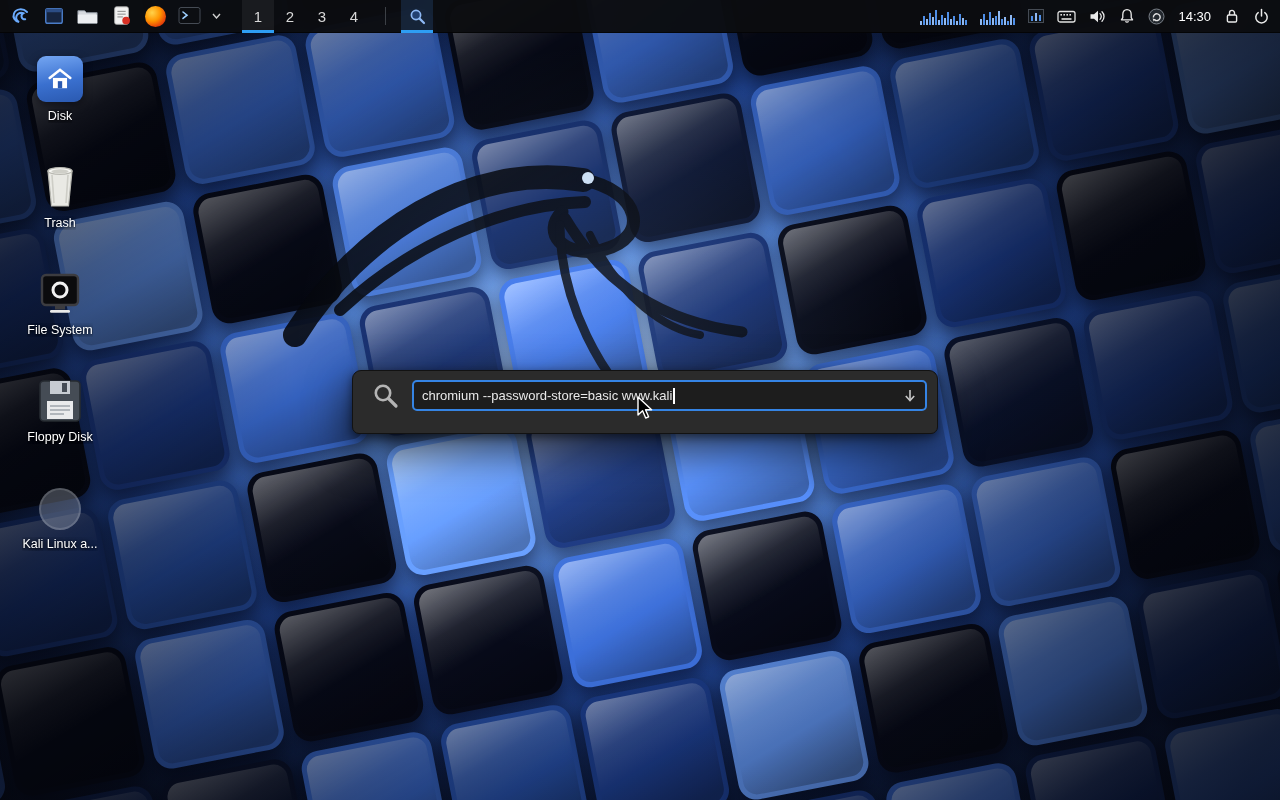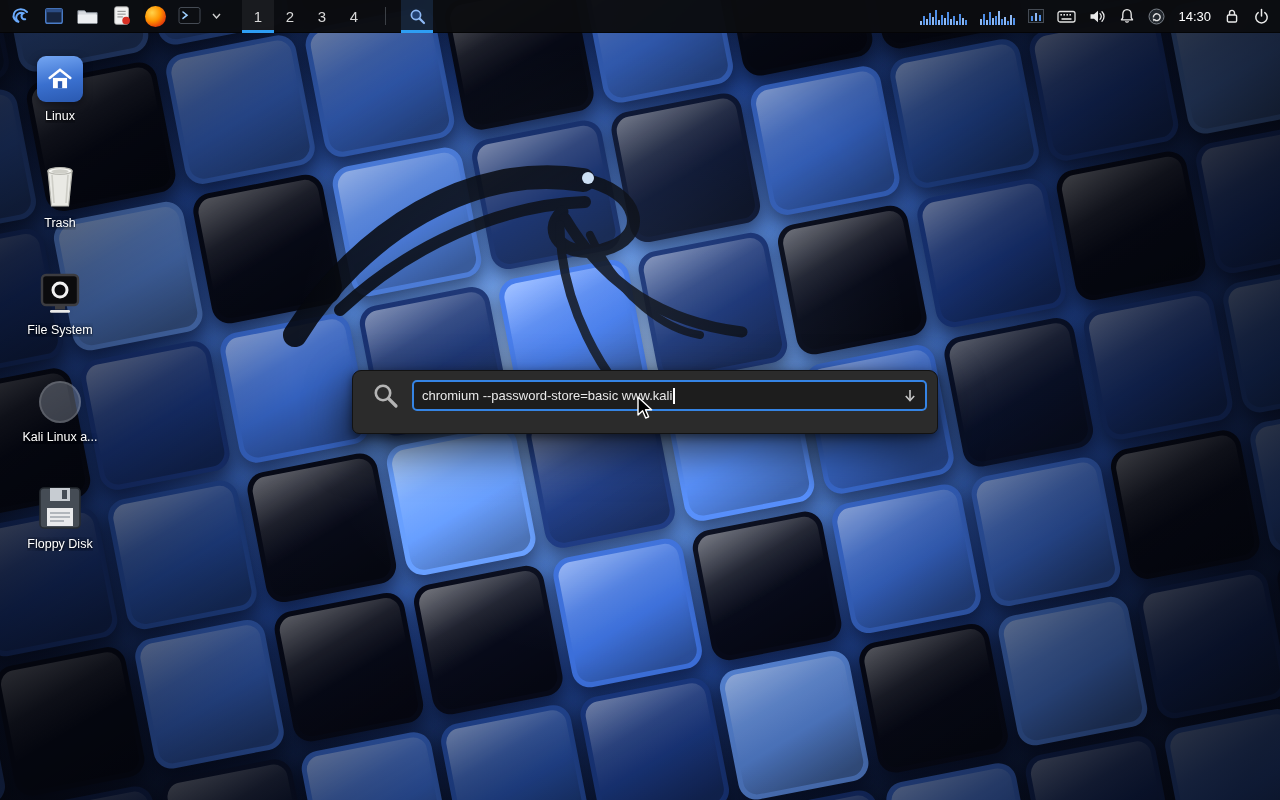--- a/index.html
+++ b/index.html
@@ -326,21 +326,21 @@
     <div class="dicon">
       <div class="art">
         <div class="home-art">
           <svg width="26" height="24" viewBox="0 0 24 22">
             <path d="M2.5,10 L12,2.5 L21.5,10" fill="none" stroke="#fff" stroke-width="2.4" stroke-linecap="round"></path>
             <rect x="5.5" y="10" width="13" height="9.5" fill="#fff"></rect>
             <rect x="10" y="13" width="4" height="6.5" fill="#2a59b0"></rect>
           </svg>
         </div>
       </div>
-      <span class="lbl">Linux</span>
+      <span class="lbl">Disk</span>
     </div>
     <div class="dicon">
       <div class="art">
         <svg width="40" height="46" viewBox="0 0 40 46">
           <path d="M8,8 L32,8 L28.5,43 L11.5,43 Z" fill="#e9e9e4" stroke="#b9b9b2" stroke-width="1.2"></path>
           <ellipse cx="20" cy="8" rx="12" ry="3.4" fill="#f7f7f3" stroke="#b9b9b2" stroke-width="1.2"></ellipse>
           <ellipse cx="20" cy="8.4" rx="8.6" ry="2.1" fill="#cfcfc8"></ellipse>
           <path d="M12,12 L14,40" stroke="#cdcdc6" stroke-width="1.6" fill="none"></path>
           <path d="M28,12 L26,40" stroke="#cdcdc6" stroke-width="1.6" fill="none"></path>
         </svg>
@@ -350,40 +350,40 @@
     <div class="dicon">
       <div class="art">
         <svg width="46" height="44" viewBox="0 0 46 44">
           <rect x="5" y="3" width="36" height="30" rx="4" fill="#0b0b0d" stroke="#3c3c40" stroke-width="2.4"></rect>
           <circle cx="23" cy="18" r="7" fill="none" stroke="#f2f2f2" stroke-width="3"></circle>
           <rect x="18" y="34" width="10" height="3.5" fill="#3c3c40"></rect>
           <rect x="13" y="38" width="20" height="2.8" rx="1.2" fill="#e9e9e9"></rect>
         </svg>
       </div>
       <span class="lbl">File System</span>
-    </div>
-    <div class="dicon">
-      <div class="art">
-        <div class="ghost-art"></div>
-      </div>
-      <span class="lbl">Kali Linux a...</span>
     </div>
     <div class="dicon">
       <div class="art">
         <svg width="44" height="44" viewBox="0 0 44 44">
           <rect x="2" y="2" width="40" height="40" rx="4" fill="#454c55" stroke="#262b31" stroke-width="1.6"></rect>
           <rect x="12" y="2" width="20" height="13" fill="#c7ccd2"></rect>
           <rect x="24" y="4" width="5" height="9" fill="#454c55"></rect>
           <rect x="9" y="22" width="26" height="18" fill="#e9eaec"></rect>
           <line x1="12" y1="27" x2="32" y2="27" stroke="#9aa0a8" stroke-width="1.4"></line>
           <line x1="12" y1="31" x2="32" y2="31" stroke="#9aa0a8" stroke-width="1.4"></line>
           <line x1="12" y1="35" x2="26" y2="35" stroke="#9aa0a8" stroke-width="1.4"></line>
         </svg>
       </div>
       <span class="lbl">Floppy Disk</span>
+    </div>
+    <div class="dicon">
+      <div class="art">
+        <div class="ghost-art"></div>
+      </div>
+      <span class="lbl">Kali Linux a...</span>
     </div>
   </div>
 
   <section class="finder">
     <div class="f-body">
       <div class="f-row1">
         <span class="search-glyph">
           <svg width="27" height="27" viewBox="0 0 27 27">
             <circle cx="11" cy="11" r="7.2" fill="none" stroke="#b4b4b4" stroke-width="2.6"></circle>
             <line x1="16.5" y1="16.5" x2="24" y2="24" stroke="#b4b4b4" stroke-width="3.2" stroke-linecap="round"></line>

